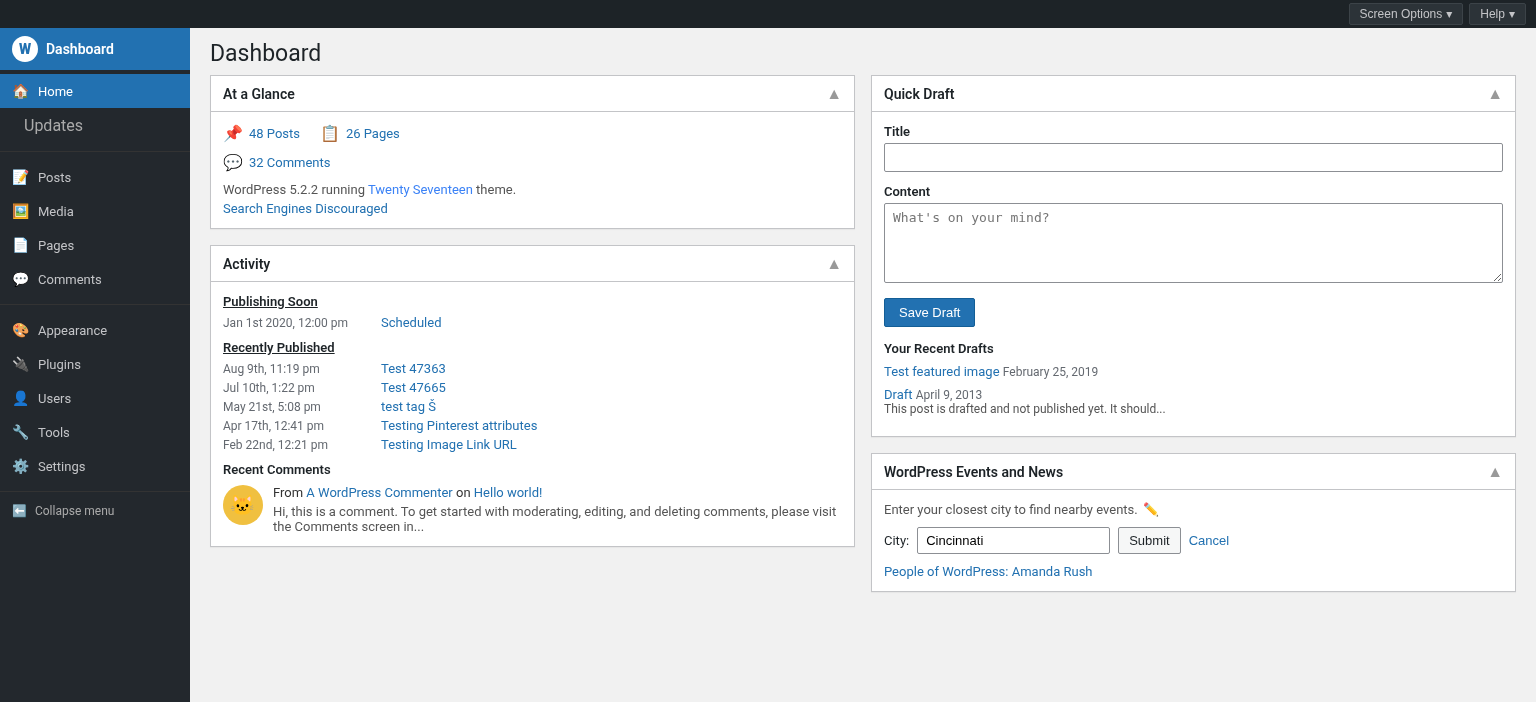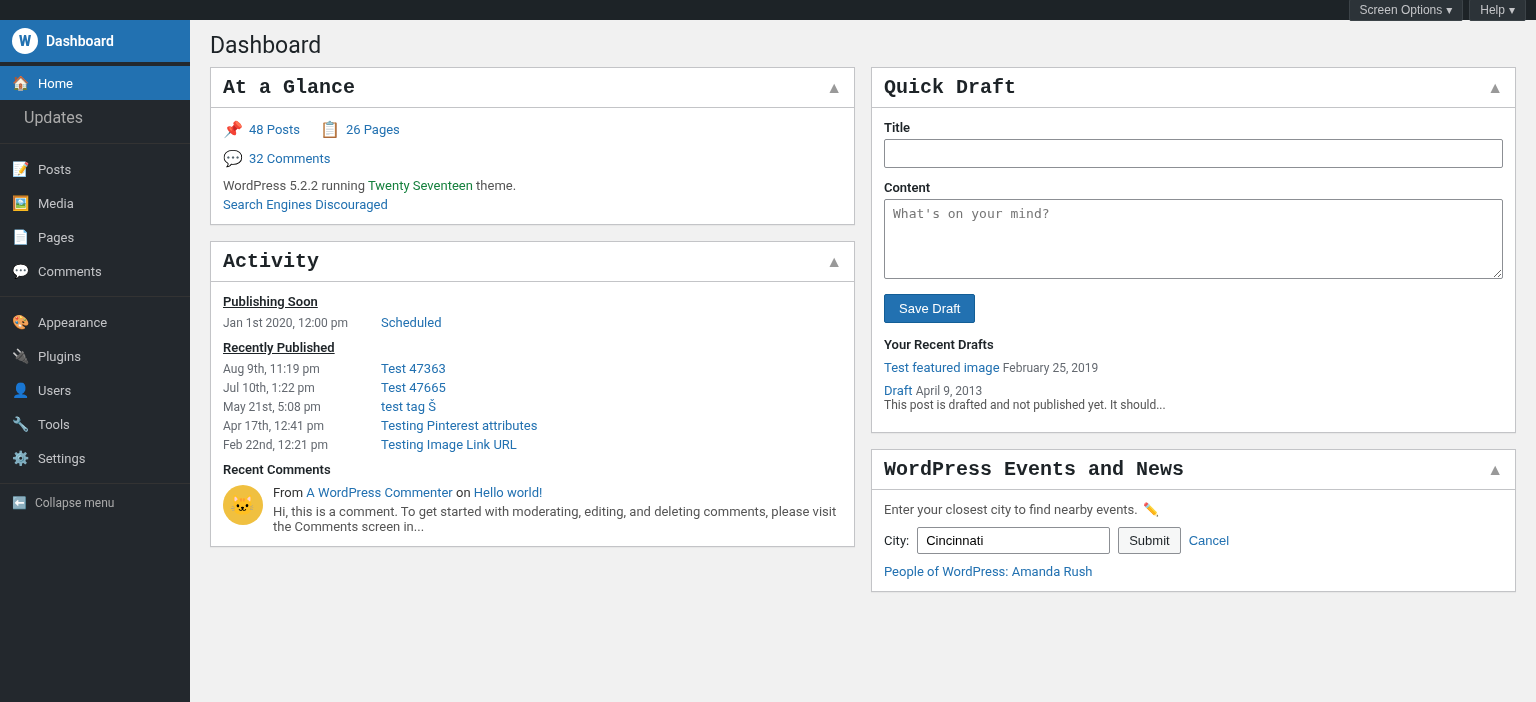--- a/index.html
+++ b/index.html
@@ -1,19 +1,19 @@
 <!DOCTYPE html>
 <html><head>
   <meta charset="utf-8">
   <style>
     * { box-sizing: border-box; margin: 0; padding: 0; }
     body { font-family: -apple-system, BlinkMacSystemFont, "Segoe UI", Roboto, sans-serif; font-size: 13px; background: #f1f1f1; color: #333; display: flex; flex-direction: column; height: 702px; overflow: hidden; }
 
     
-    #top-bar { background: #1d2327; height: 20px; display: flex; align-items: center; justify-content: flex-end; padding: 0 10px; gap: 6px; flex-shrink: 0; }
+    #top-bar { background: #1d2327; height: 28px; display: flex; align-items: center; justify-content: flex-end; padding: 0 10px; gap: 6px; flex-shrink: 0; }
     .top-bar-btn { background: #2c3338; border: 1px solid #3c4348; color: #c3c4c7; font-size: 12px; padding: 3px 10px; cursor: pointer; border-radius: 2px; display: flex; align-items: center; gap: 4px; }
 
     
     #layout { display: flex; flex: 1; overflow: hidden; }
 
     
     #sidebar { width: 190px; background: #23282d; color: #eee; flex-shrink: 0; overflow-y: auto; }
     .sidebar-logo { background: #2271b1; display: flex; align-items: center; gap: 8px; padding: 8px 12px; }
     .sidebar-logo-text { color: #fff; font-size: 14px; font-weight: 600; }
     .sidebar-section { padding: 4px 0; }
@@ -28,31 +28,31 @@
     #main { flex: 1; overflow-y: auto; padding: 0; }
     #page-header { padding: 12px 20px 8px; display: flex; align-items: center; }
     #page-title { font-size: 23px; font-weight: 400; color: #1d2327; }
 
     
     #dashboard-grid { display: grid; grid-template-columns: 1fr 1fr; gap: 16px; padding: 0 20px 20px; }
 
     
     .widget { background: #fff; border: 1px solid #c3c4c7; box-shadow: 0 1px 1px rgba(0,0,0,.04); }
     .widget-header { display: flex; align-items: center; justify-content: space-between; padding: 8px 12px; border-bottom: 1px solid #c3c4c7; background: #fff; cursor: pointer; }
-    .widget-title { font-size: 20px; font-weight: 600; color: #1d2327; font-family: Liberation Mono, monospace; }
+    .widget-title { font-size: 14px; font-weight: 600; color: #1d2327; }
     .widget-toggle { color: #999; font-size: 16px; }
     .widget-body { padding: 12px; }
 
     
     .glance-stats { display: flex; gap: 20px; margin-bottom: 10px; }
     .glance-stat { display: flex; align-items: center; gap: 6px; }
     .glance-stat a { color: #2271b1; text-decoration: none; }
     .glance-icon { font-size: 16px; color: #666; }
     .glance-info { font-size: 13px; color: #555; }
-    .glance-info a { color: #15803d; text-decoration: none; }
+    .glance-info a { color: #3b82f6; text-decoration: none; }
 
     
     .activity-section { margin-bottom: 10px; }
     .activity-section-title { font-weight: 600; font-size: 13px; margin-bottom: 6px; color: #1d2327; text-decoration: underline; }
     .activity-row { display: flex; gap: 28px; margin-bottom: 4px; align-items: baseline; }
     .activity-date { color: #646970; font-size: 12px; min-width: 130px; }
     .activity-link { color: #2271b1; text-decoration: none; font-size: 13px; }
 
     
     .comment-section { margin-top: 8px; }

